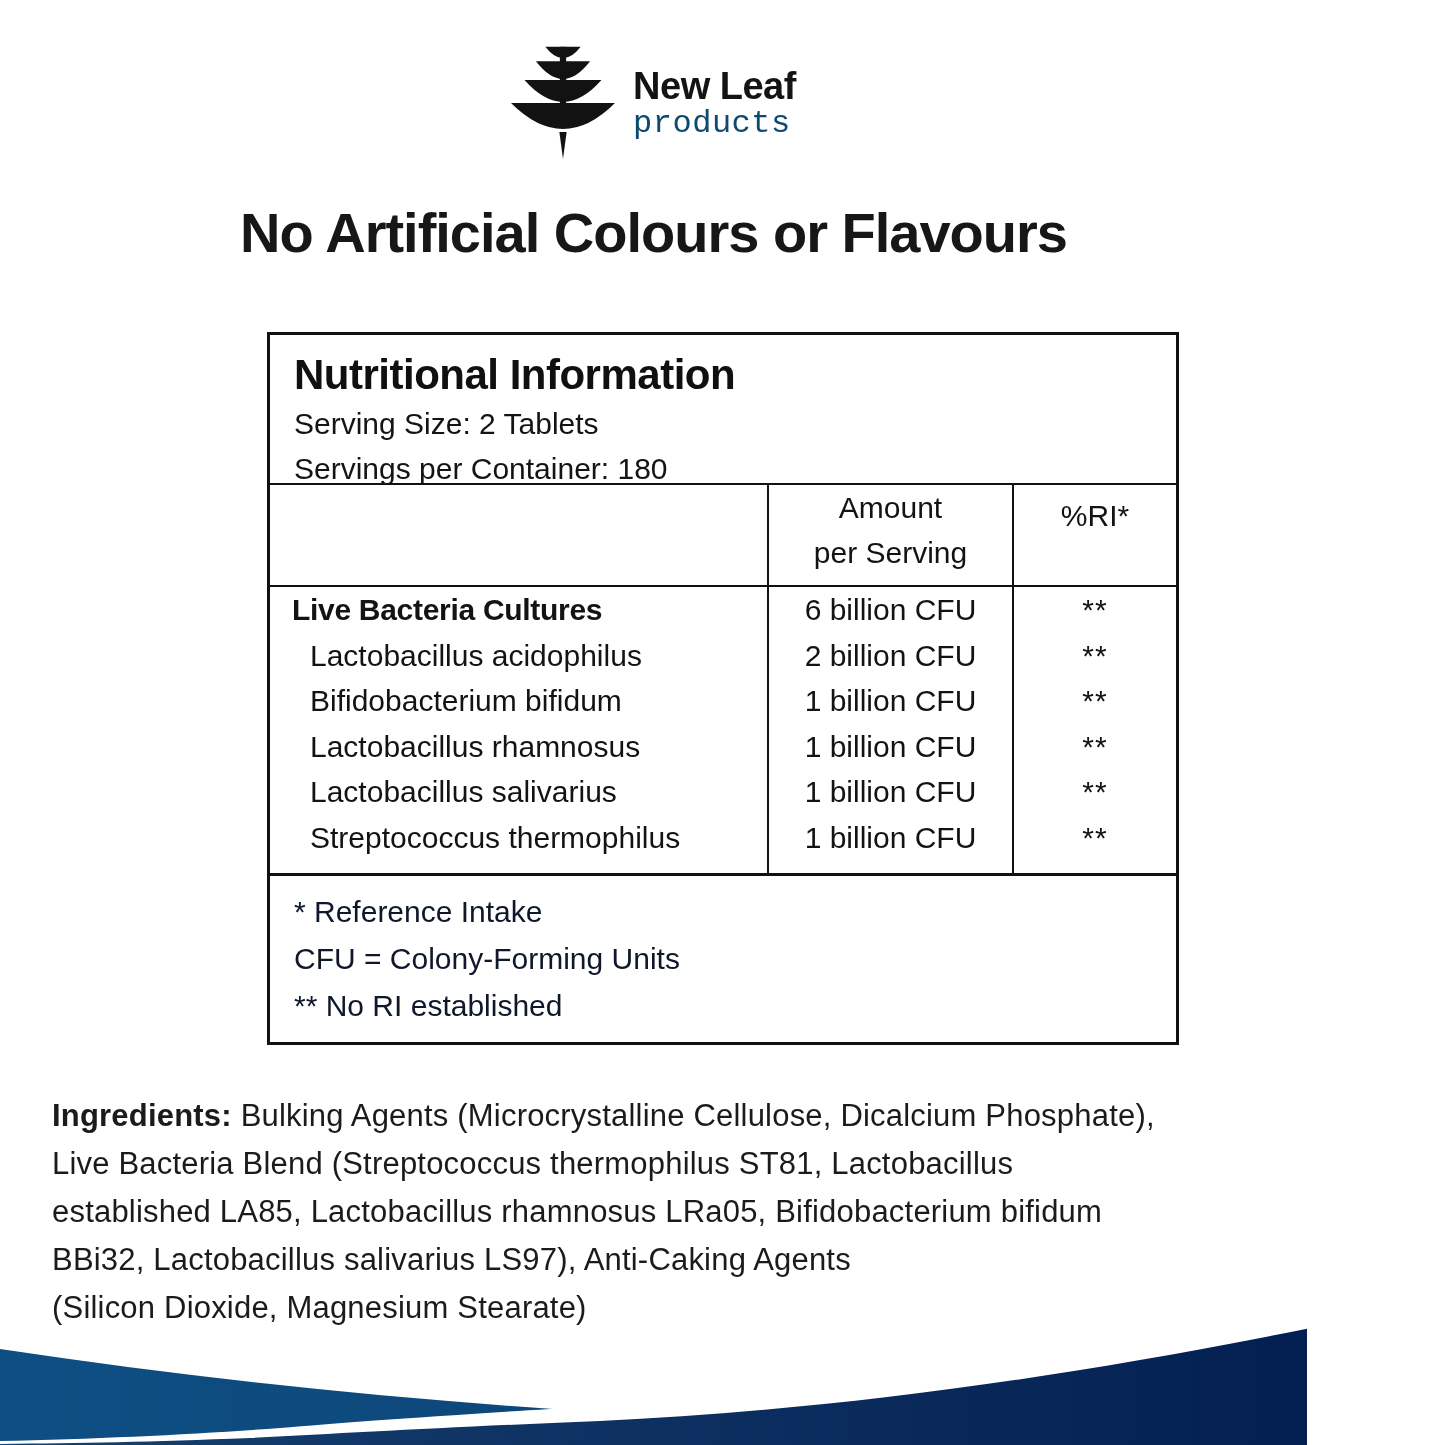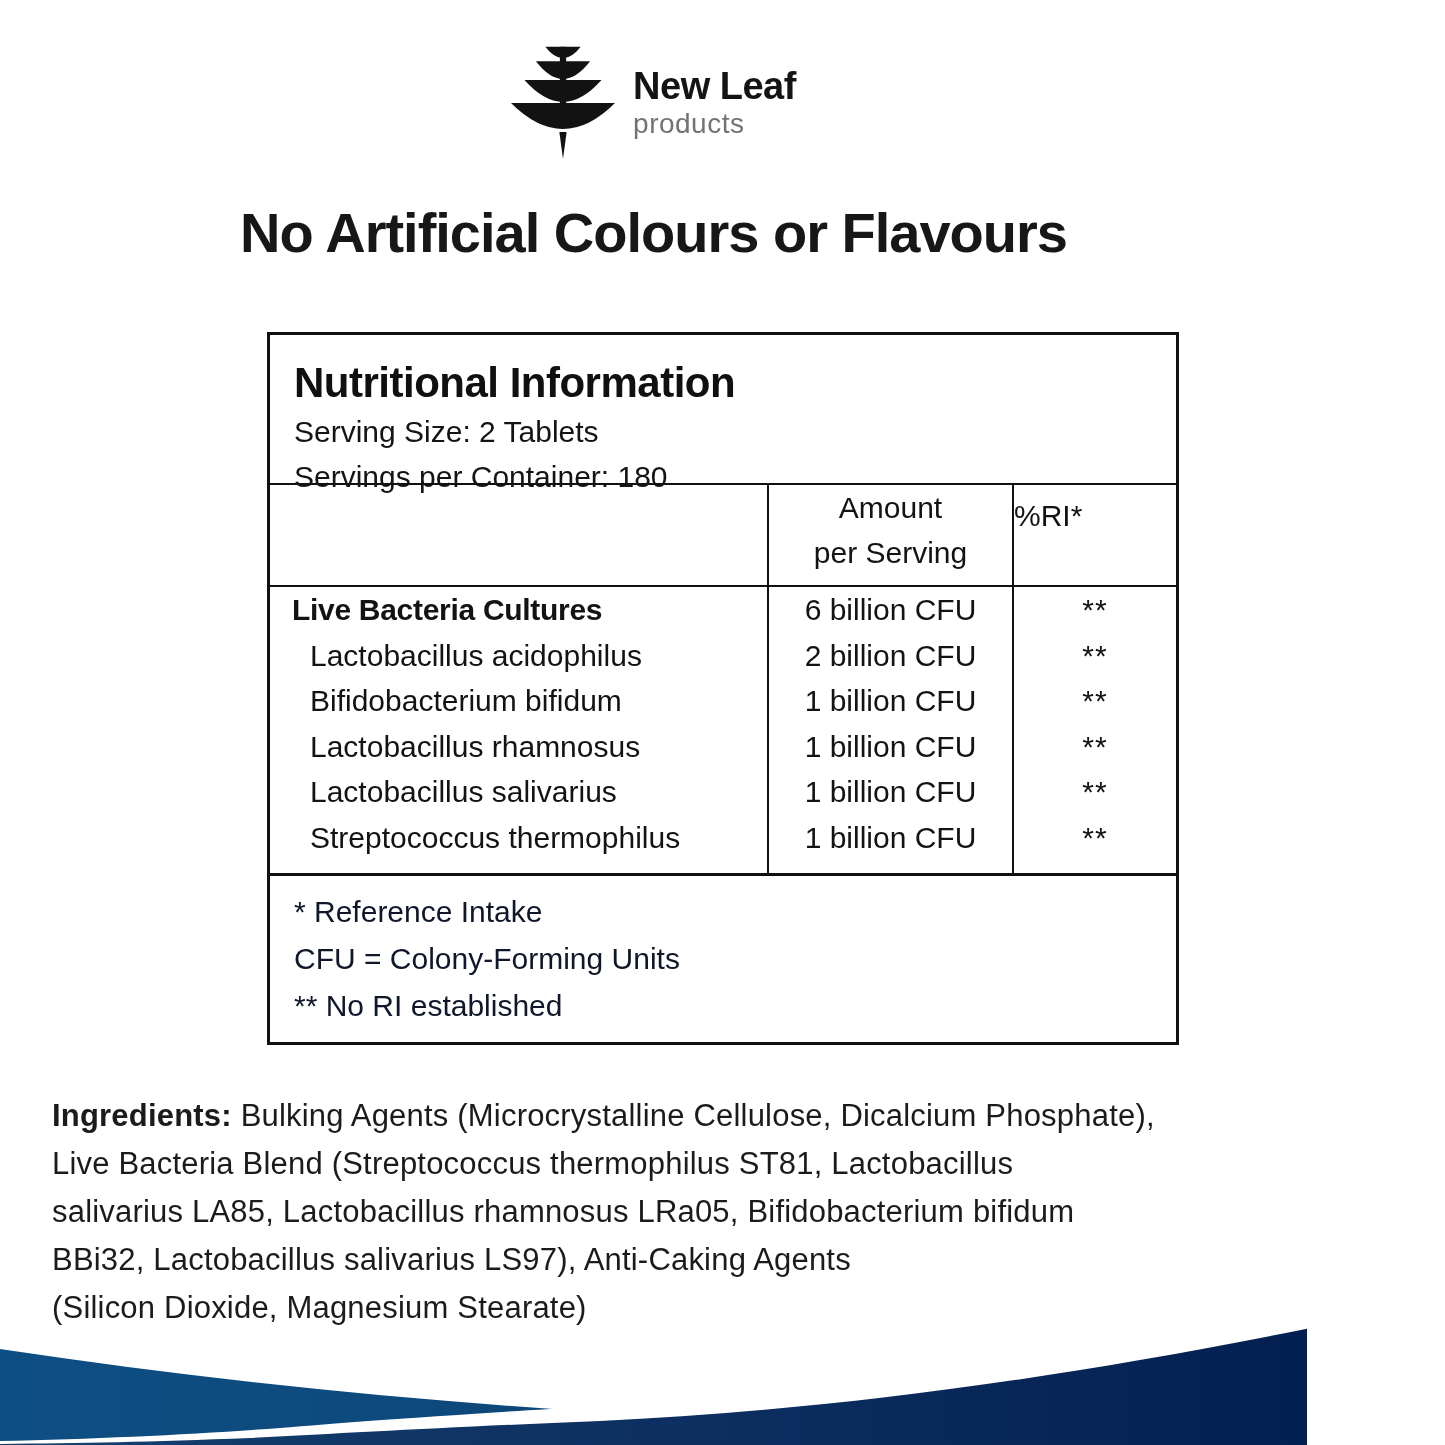--- a/index.html
+++ b/index.html
@@ -12,43 +12,43 @@
     overflow:hidden;
   }
   
   .logo{
     position:absolute;top:46px;left:0;width:100%;
     display:flex;justify-content:center;align-items:center;gap:18px;
   }
   .logo-icon{width:104px;height:116px;}
   .logo-text{display:flex;flex-direction:column;justify-content:center;}
   .brand-top{font-size:38px;font-weight:700;letter-spacing:-0.5px;color:#141414;line-height:40px;}
-  .brand-bottom{font-size:28px;font-weight:400;letter-spacing:0.5px;color:#737373;line-height:36px;}
+  .brand-bottom{font-size:32px;font-weight:400;letter-spacing:0.5px;color:#0c4a6e;line-height:36px;font-family:Liberation Mono, monospace;}
   
   .headline{
     position:absolute;top:200px;left:0;width:100%;
     text-align:center;
     font-size:56px;font-weight:700;letter-spacing:-1px;color:#171717;
   }
   
   .nutri{
     position:absolute;top:332px;left:267px;width:912px;height:713px;
     border:3px solid #111;box-sizing:border-box;
     background:#fff;
   }
-  .panel-head{padding:22px 0 0 24px;height:148px;box-sizing:border-box;}
+  .panel-head{padding:14px 0 0 24px;height:148px;box-sizing:border-box;}
   .panel-title{font-size:42px;font-weight:700;letter-spacing:-0.5px;line-height:52px;color:#101010;}
   .panel-sub{font-size:30px;line-height:45px;color:#141414;}
   .grid{display:grid;grid-template-columns:497px 245px 1fr;}
   .header-row{border-top:2.5px solid #111;height:100px;}
   .hdr-cell{box-sizing:border-box;}
   .col-b{border-left:2.5px solid #111;}
   .hdr-amount{display:flex;flex-direction:column;align-items:center;justify-content:flex-start;
     font-size:30px;line-height:45px;padding-top:0;color:#131313;}
-  .hdr-ri{text-align:left;font-size:30px;line-height:45px;padding-top:8px;color:#131313;}
+  .hdr-ri{text-align:center;font-size:30px;line-height:45px;padding-top:8px;color:#131313;}
   .tbody{border-top:2.5px solid #111;}
   .tbody .grid{grid-auto-rows:45.6px;}
   .cell{box-sizing:border-box;font-size:30px;line-height:45.6px;color:#131313;white-space:nowrap;}
   .cell.name{padding-left:22px;}
   .cell.name.sub{padding-left:40px;}
   .cell.name.lead{font-weight:700;letter-spacing:-0.3px;}
   .cell.amt{text-align:center;}
   .cell.ri{text-align:center;letter-spacing:1px;}
   .tbody-pad{height:12px;display:grid;grid-template-columns:497px 245px 1fr;}
   .tbody-pad div{box-sizing:border-box;}
@@ -139,21 +139,21 @@
     <div class="footnotes">
       <div>* Reference Intake</div>
       <div>CFU = Colony-Forming Units</div>
       <div>** No RI established</div>
     </div>
   </div>
 
   <div class="ingredients">
     <div><span class="bold">Ingredients:</span><span> Bulking Agents (Microcrystalline Cellulose, Dicalcium Phosphate),</span></div>
     <div>Live Bacteria Blend (Streptococcus thermophilus ST81, Lactobacillus</div>
-    <div>salivarius LA85, Lactobacillus rhamnosus LRa05, Bifidobacterium bifidum</div>
+    <div>established LA85, Lactobacillus rhamnosus LRa05, Bifidobacterium bifidum</div>
     <div>BBi32, Lactobacillus salivarius LS97), Anti-Caking Agents</div>
     <div>(Silicon Dioxide, Magnesium Stearate)</div>
   </div>
 
   <svg class="wave" viewBox="0 0 1445 178" preserveAspectRatio="none">
     <defs>
       <linearGradient id="gradA" x1="0" y1="0" x2="1" y2="0">
         <stop offset="0" stop-color="#0E4F83"></stop>
         <stop offset="1" stop-color="#0C3A6B"></stop>
       </linearGradient>

